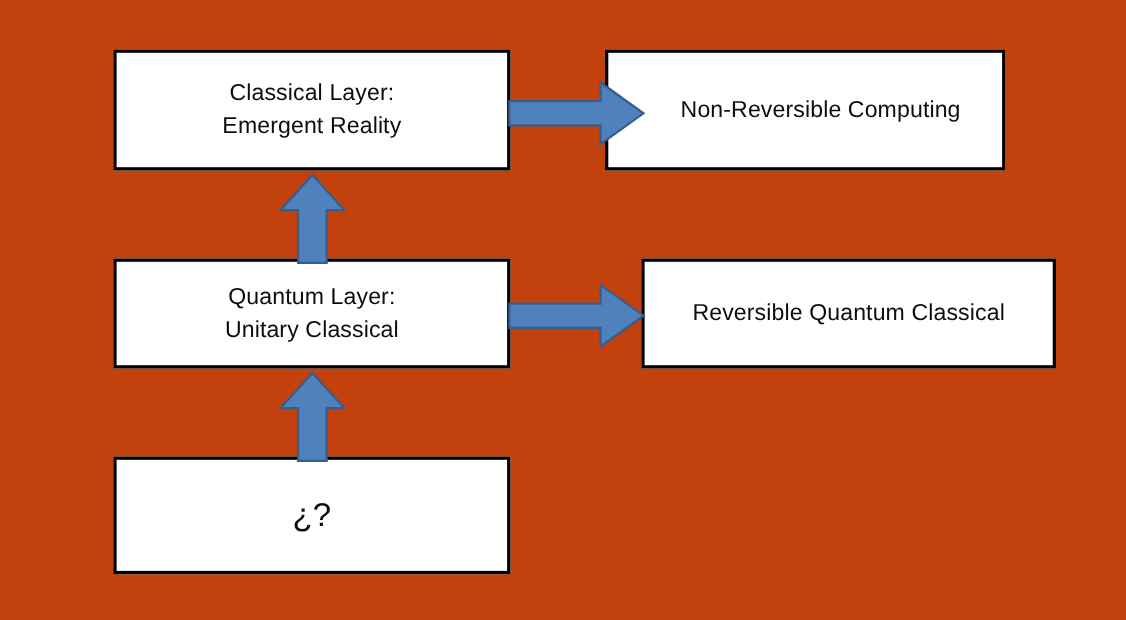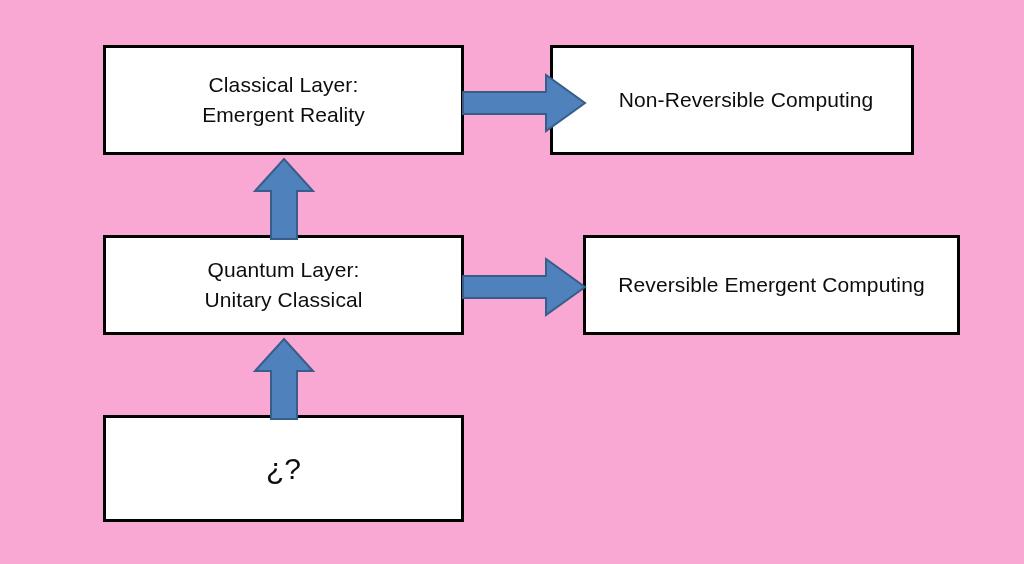--- a/index.html
+++ b/index.html
@@ -7,21 +7,21 @@
     padding: 0;
     background: #ffffff;
   }
   body {
     font-family: "Liberation Sans", sans-serif;
   }
   #canvas {
     position: relative;
     width: 1024px;
     height: 564px;
-    background: #f9a8d4;
+    background: #c2410c;
     overflow: hidden;
   }
   .node {
     position: absolute;
     box-sizing: border-box;
     background: #ffffff;
     border: 3px solid #000000;
     display: flex;
     align-items: center;
     justify-content: center;
@@ -72,21 +72,21 @@
   <div class="node" id="node-nonrev">
     <span class="node-label">Non-Reversible Computing</span>
   </div>
 
   <div class="node" id="node-quantum">
     <span class="node-label">Quantum Layer:
 Unitary Classical</span>
   </div>
 
   <div class="node" id="node-revq">
-    <span class="node-label">Reversible Emergent Computing</span>
+    <span class="node-label">Reversible Quantum Classical</span>
   </div>
 
   <div class="node" id="node-unknown">
     <span class="node-label big">¿?</span>
   </div>
 
   <div class="arrow" id="arrow-quantum-to-classical">
     <svg width="62" height="82" viewBox="0 0 62 82">
       <polygon points="31,1 60,33 44,33 44,81 18,81 18,33 2,33" fill="#4F81BD" stroke="#385D8A" stroke-width="2" stroke-linejoin="miter"></polygon>
     </svg>

